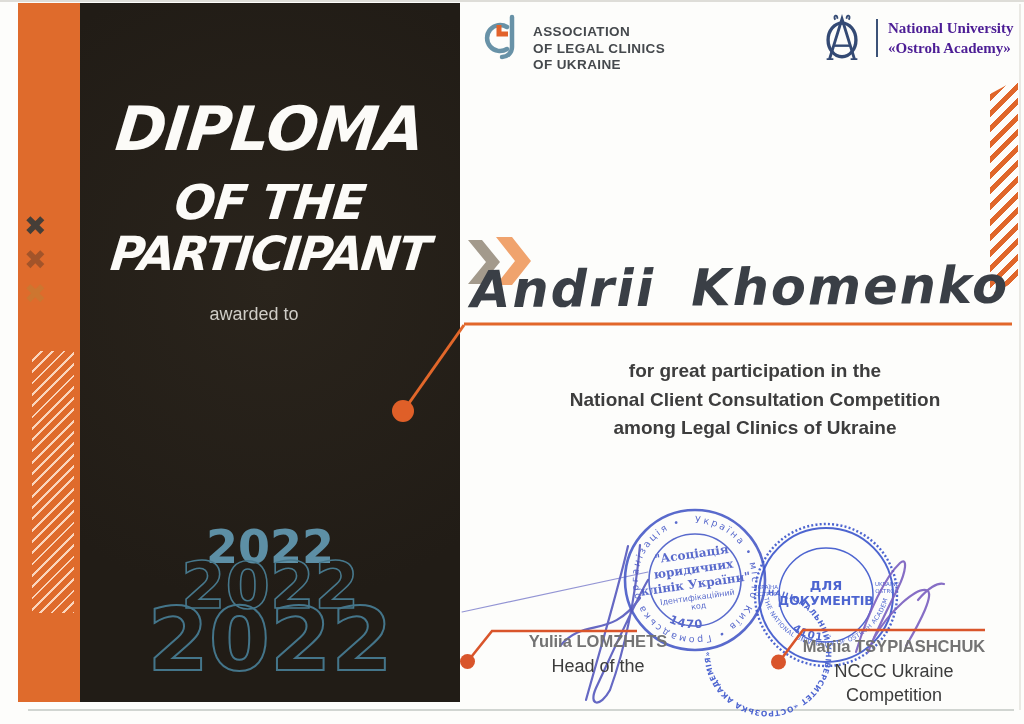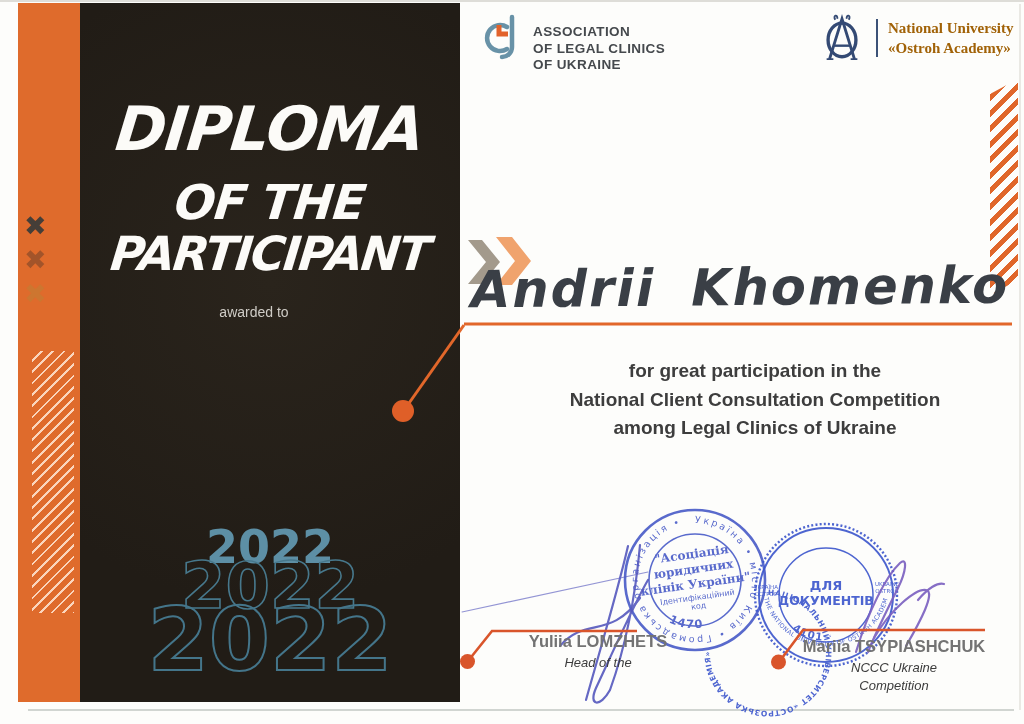--- a/index.html
+++ b/index.html
@@ -26,55 +26,55 @@
   
   .panel{left:80px;top:3px;width:380px;height:699px;background:#211c16;overflow:hidden;
          background-image:radial-gradient(circle at 50% 40%, #2a241c 0%, #211c16 70%);}
   .title{position:absolute;left:0;width:380px;text-align:center;color:#fcfbf8;
          font-family:"DejaVu Sans",sans-serif;font-weight:bold;font-style:italic;
          transform:skewX(-6deg);white-space:nowrap;line-height:1;}
   .t1{top:95px;font-size:61px;letter-spacing:-1px;}
   .t2{top:175px;font-size:48px;letter-spacing:-1px;}
   .t3{top:227px;font-size:47px;letter-spacing:-2px;}
   .awarded{position:absolute;left:0;top:301px;width:348px;text-align:center;
-           color:#cfccc6;font-size:14px;}
+           color:#cfccc6;font-size:18px;}
   .year{position:absolute;left:0;width:380px;text-align:center;line-height:1;
         font-family:"DejaVu Sans",sans-serif;font-weight:bold;white-space:nowrap;}
   .y1{top:521px;font-size:46px;color:#5d8fa5;}
   .y2{top:551px;font-size:64px;color:transparent;-webkit-text-stroke:1.6px #47788c;}
   .y3{top:593px;font-size:88px;color:transparent;-webkit-text-stroke:2px #44758a;}
 
   
   .alcu{left:479px;top:11px;display:flex;align-items:flex-start;gap:12px;}
   .alcu-text{font-size:13.5px;font-weight:bold;color:#45494d;line-height:1.24;
              letter-spacing:.4px;padding-top:5px;margin-top:8px;}
   .ostroh{left:818px;top:13px;display:flex;align-items:center;gap:10px;}
   .ostroh-div{width:2px;height:38px;background:#3c5277;}
   .ostroh-text{font-family:"Liberation Serif",serif;font-weight:600;font-size:15px;
-               color:#a16207;line-height:1.35;}
+               color:#4c1d95;line-height:1.35;}
 
   
   .hazard{left:990px;top:79px;width:28px;height:216px;
           background:repeating-linear-gradient(135deg,#e0662a 0 5px,transparent 5px 11px);
           clip-path:polygon(0 7%,100% 0,100% 93%,0 100%);}
 
   
   .name{left:462px;top:258px;width:556px;text-align:center;white-space:nowrap;
         font-family:"DejaVu Sans",sans-serif;font-weight:bold;font-style:italic;
         font-size:51px;letter-spacing:2px;word-spacing:16px;color:#3a3f46;
         transform:rotate(-.5deg);z-index:4;}
 
   
   .citation{left:535px;top:341px;width:440px;text-align:center;font-weight:bold;
             font-size:19px;color:#3d3d3d;line-height:1.5;z-index:4;margin-top:16px;}
 
   
   .sig{z-index:4;text-align:center;color:#3c3c3c;}
   .sig .sname{font-size:16.5px;font-weight:bold;color:#737373;margin-bottom:3px;}
-  .sig .srole{font-style:italic;font-size:13px;line-height:1.35;}
+  .sig .srole{font-size:18px;line-height:1.35;}
   .sigL{left:448px;top:632px;width:300px;}
   .sigR{left:768px;top:637px;width:252px;}
 
   svg.overlay{position:absolute;left:0;top:0;width:1024px;height:724px;z-index:2;
               pointer-events:none;}
 </style>
 </head>
 <body>
 
 <div class="page">

